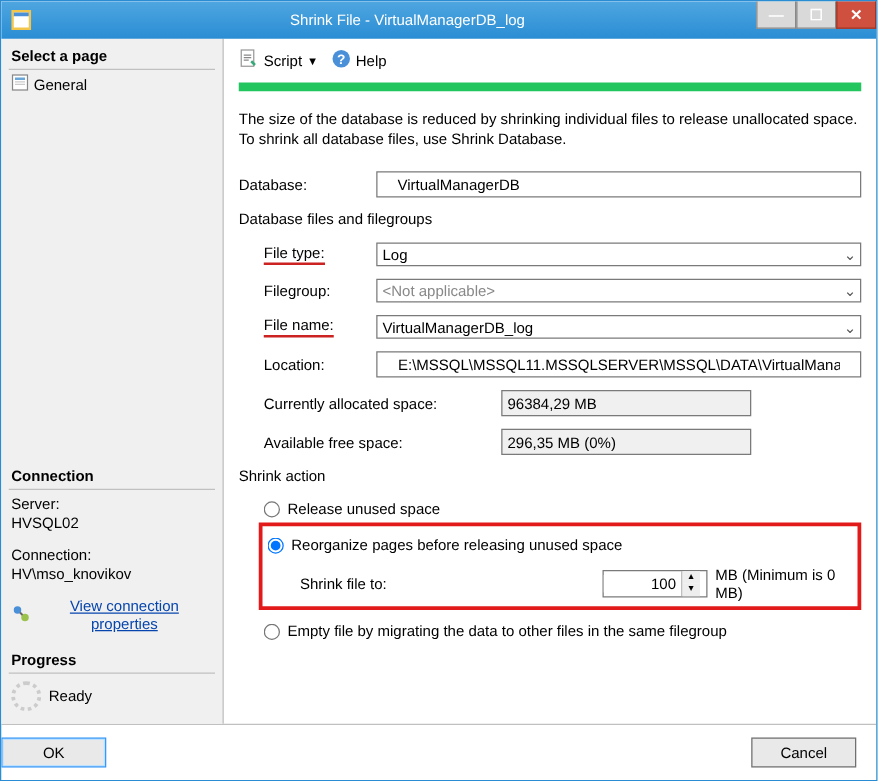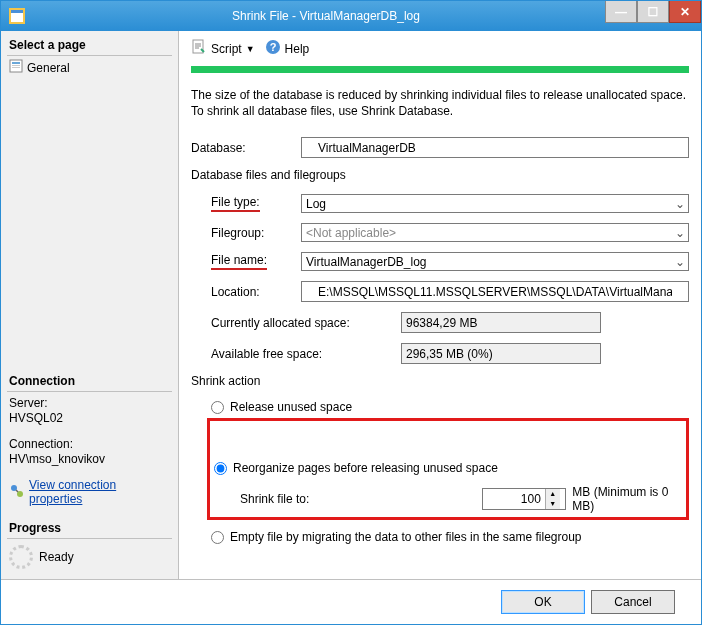--- a/index.html
+++ b/index.html
@@ -120,22 +120,22 @@
       border:none; width:62px; text-align:right; padding-right:4px;
       font-family:inherit; font-size:12px; outline:none;
     }
     .spin-btns { display:flex; flex-direction:column; border-left:1px solid #aaa;}
     .spin-btns div { font-size:7px; height:10px; width:14px; text-align:center; line-height:9px; cursor:pointer; background:#eee;}
     .mb-min { margin-left:6px;}
     
     .footer {
       height: 45px;
       border-top: 1px solid #c0c0c0;
-      display:flex; align-items:center; justify-content:flex-end;
-      padding-right:26px; gap:6px;
+      display:flex; align-items:center; justify-content:space-between;
+      padding-right:16px; gap:6px;
     }
     .btn {
       width:84px; height:24px; border:1px solid #707070;
       background:#e9e9e9; cursor:pointer; font-family:inherit; font-size:12px;
     }
     .btn.primary { border:1px solid #3399ff; box-shadow:0 0 0 1px #bde1ff inset;}
   </style>
 </head>
 <body>
 
@@ -182,21 +182,21 @@
         <div class="val">HV\mso_knovikov</div>
       </div>
       <div class="link-row">
         <span>
           <svg width="16" height="16" viewBox="0 0 16 16">
               <circle cx="5" cy="5" r="3" fill="#4a90d9"></circle>
               <circle cx="11" cy="11" r="3" fill="#9ac24d"></circle>
               <line x1="7" y1="7" x2="9" y2="9" stroke="#666" stroke-width="1.5"></line>
             </svg>
         </span>
-        <span class="link" style="margin-left:4px;">View connection properties</span>
+        <span class="link" style="margin-left:4px;text-align:center;">View connection properties</span>
       </div>
       <div class="panel-header" style="margin-top:8px;">Progress</div>
       <div class="progress-row">
         <span class="spinner"></span>
         <span>Ready</span>
       </div>
     </div>
   </div>
 
   <div class="right">
@@ -271,21 +271,21 @@
 
     <div class="shrink-block">
       <div style="margin-bottom:8px;">Shrink action</div>
 
       <div class="radio-row">
         <input type="radio" name="sa" style="">
         <span>Release unused space</span>
       </div>
 
       <div class="highlight-box">
-        <div class="radio-row" style="padding-left:4px;margin-top:32px;">
+        <div class="radio-row" style="padding-left:4px;">
           <input type="radio" name="sa" checked="" style="">
           <span>Reorganize pages before releasing unused space</span>
         </div>
         <div class="shrinkto-row" style="padding-left:30px;">
           <div class="stl">Shrink file to:</div>
           <div class="spinner-input">
             <input value="100" style="">
             <div class="spin-btns">
               <div>▲</div>
               <div>▼</div>

